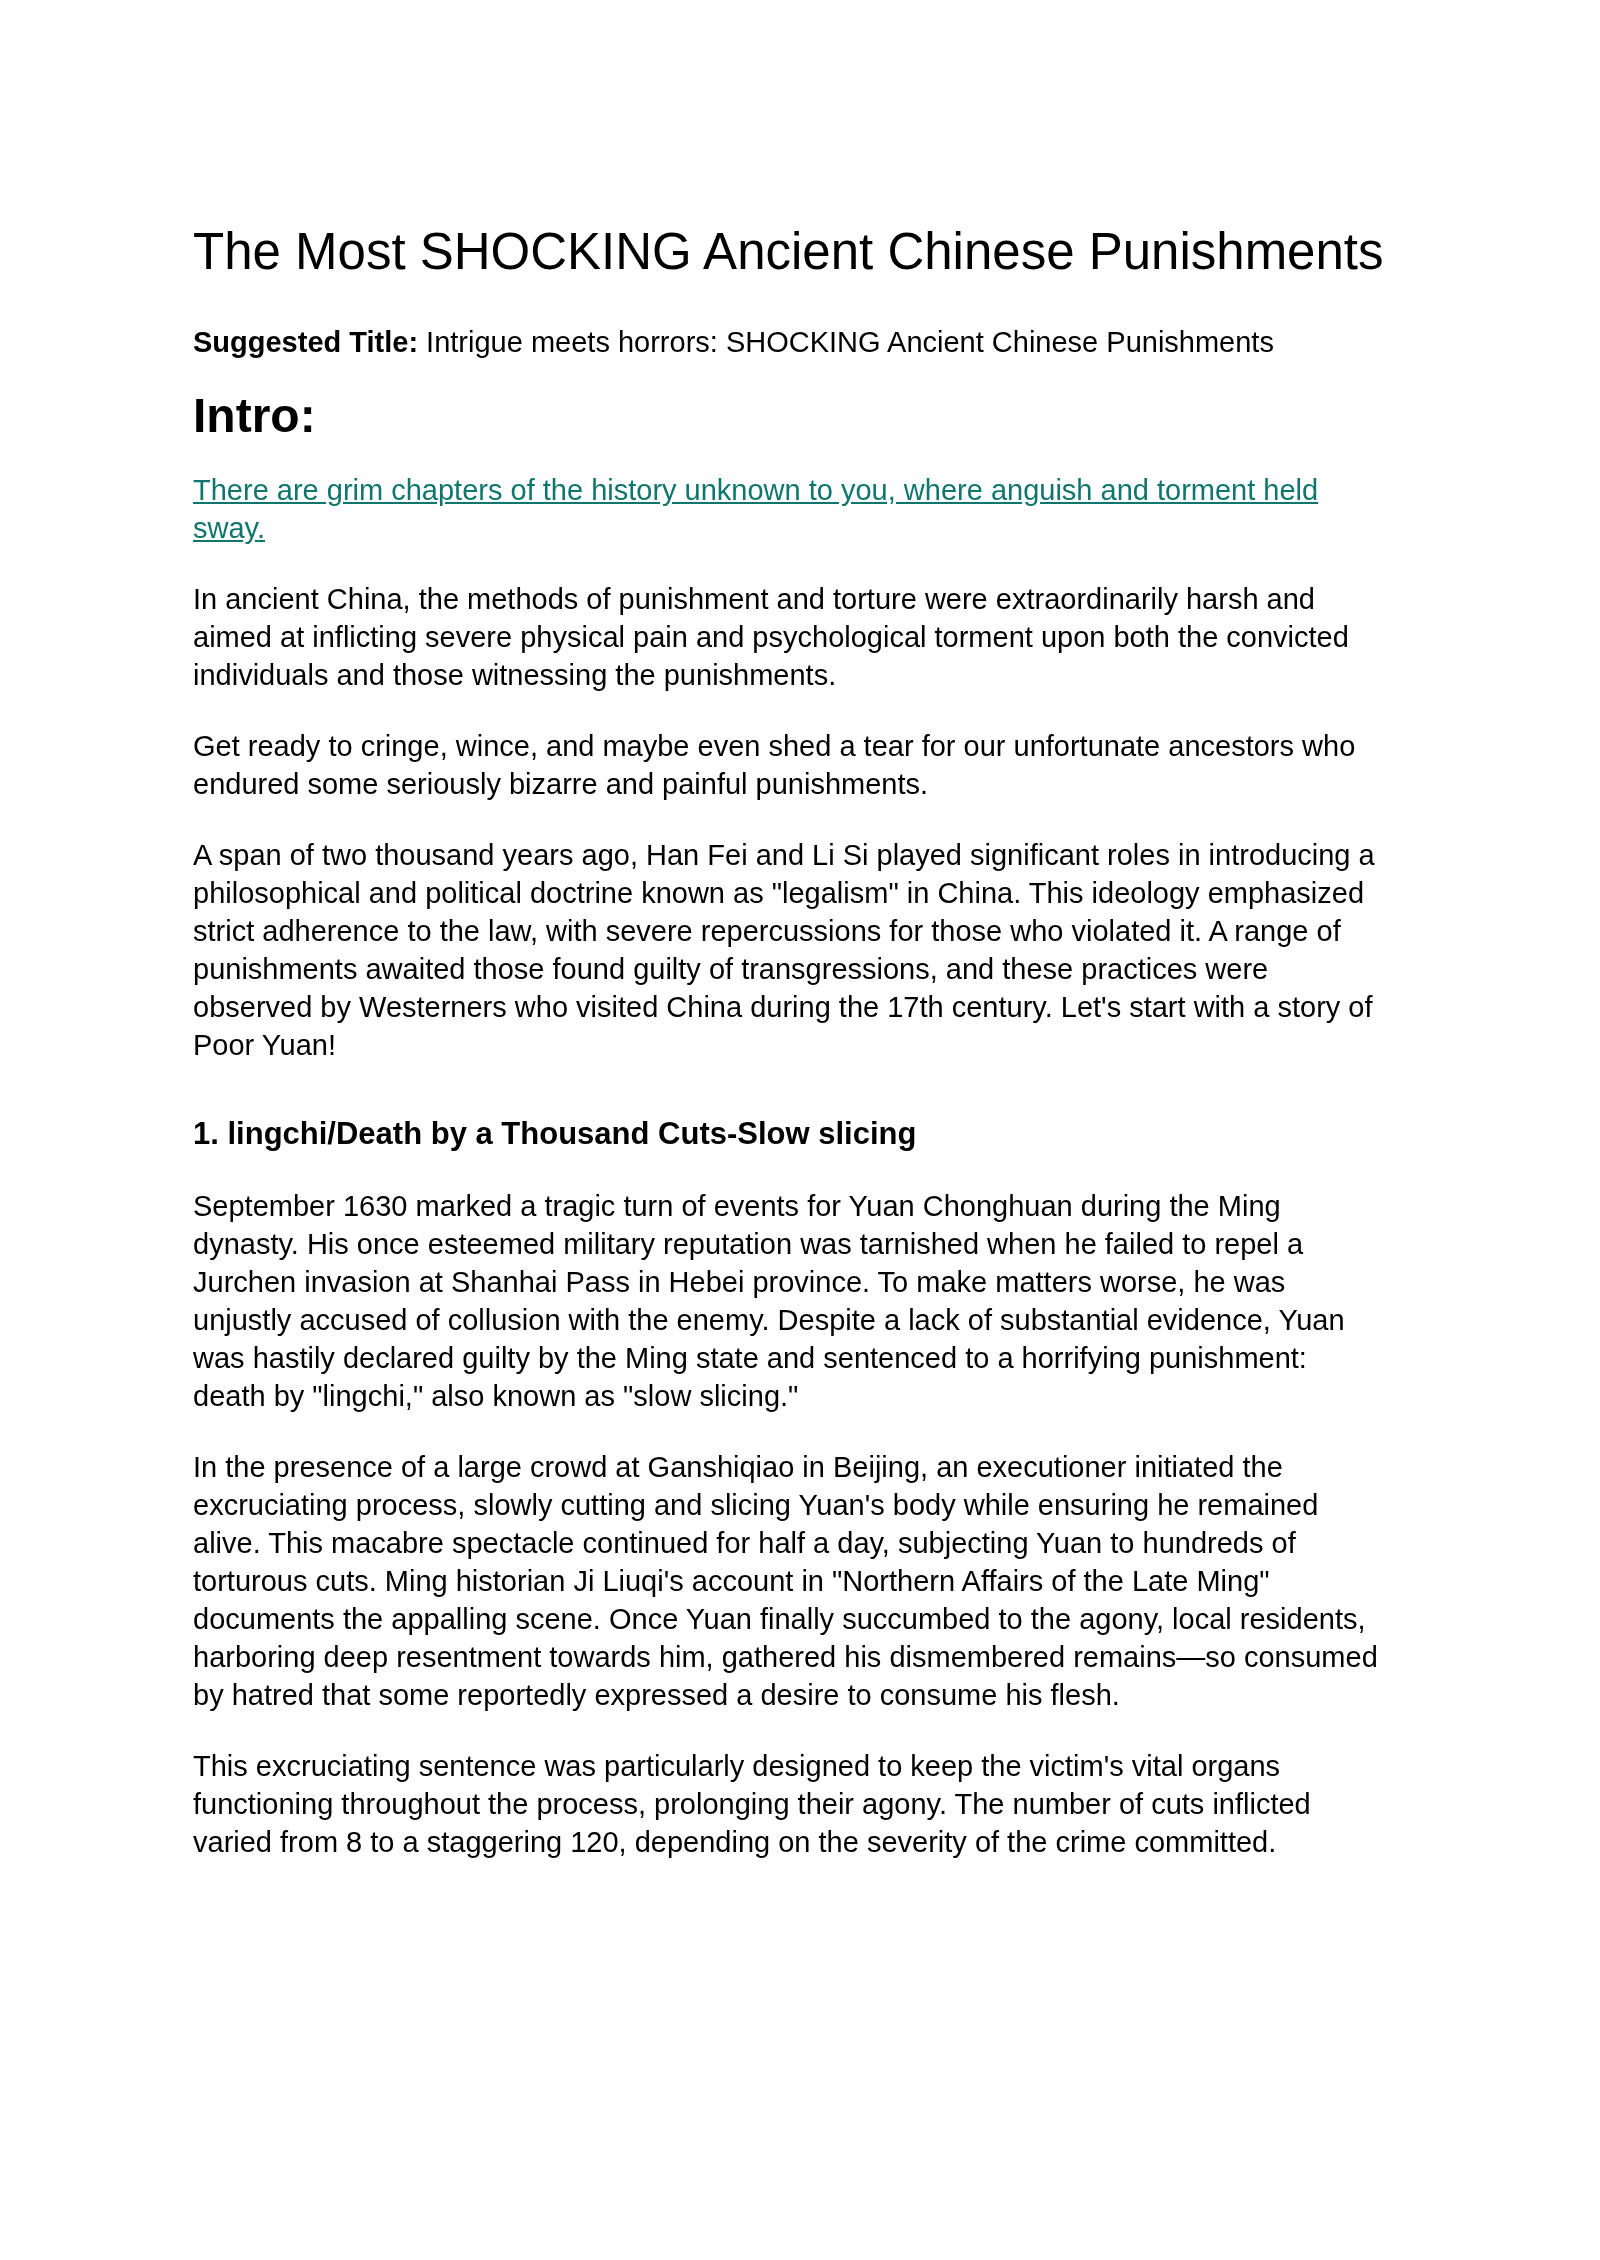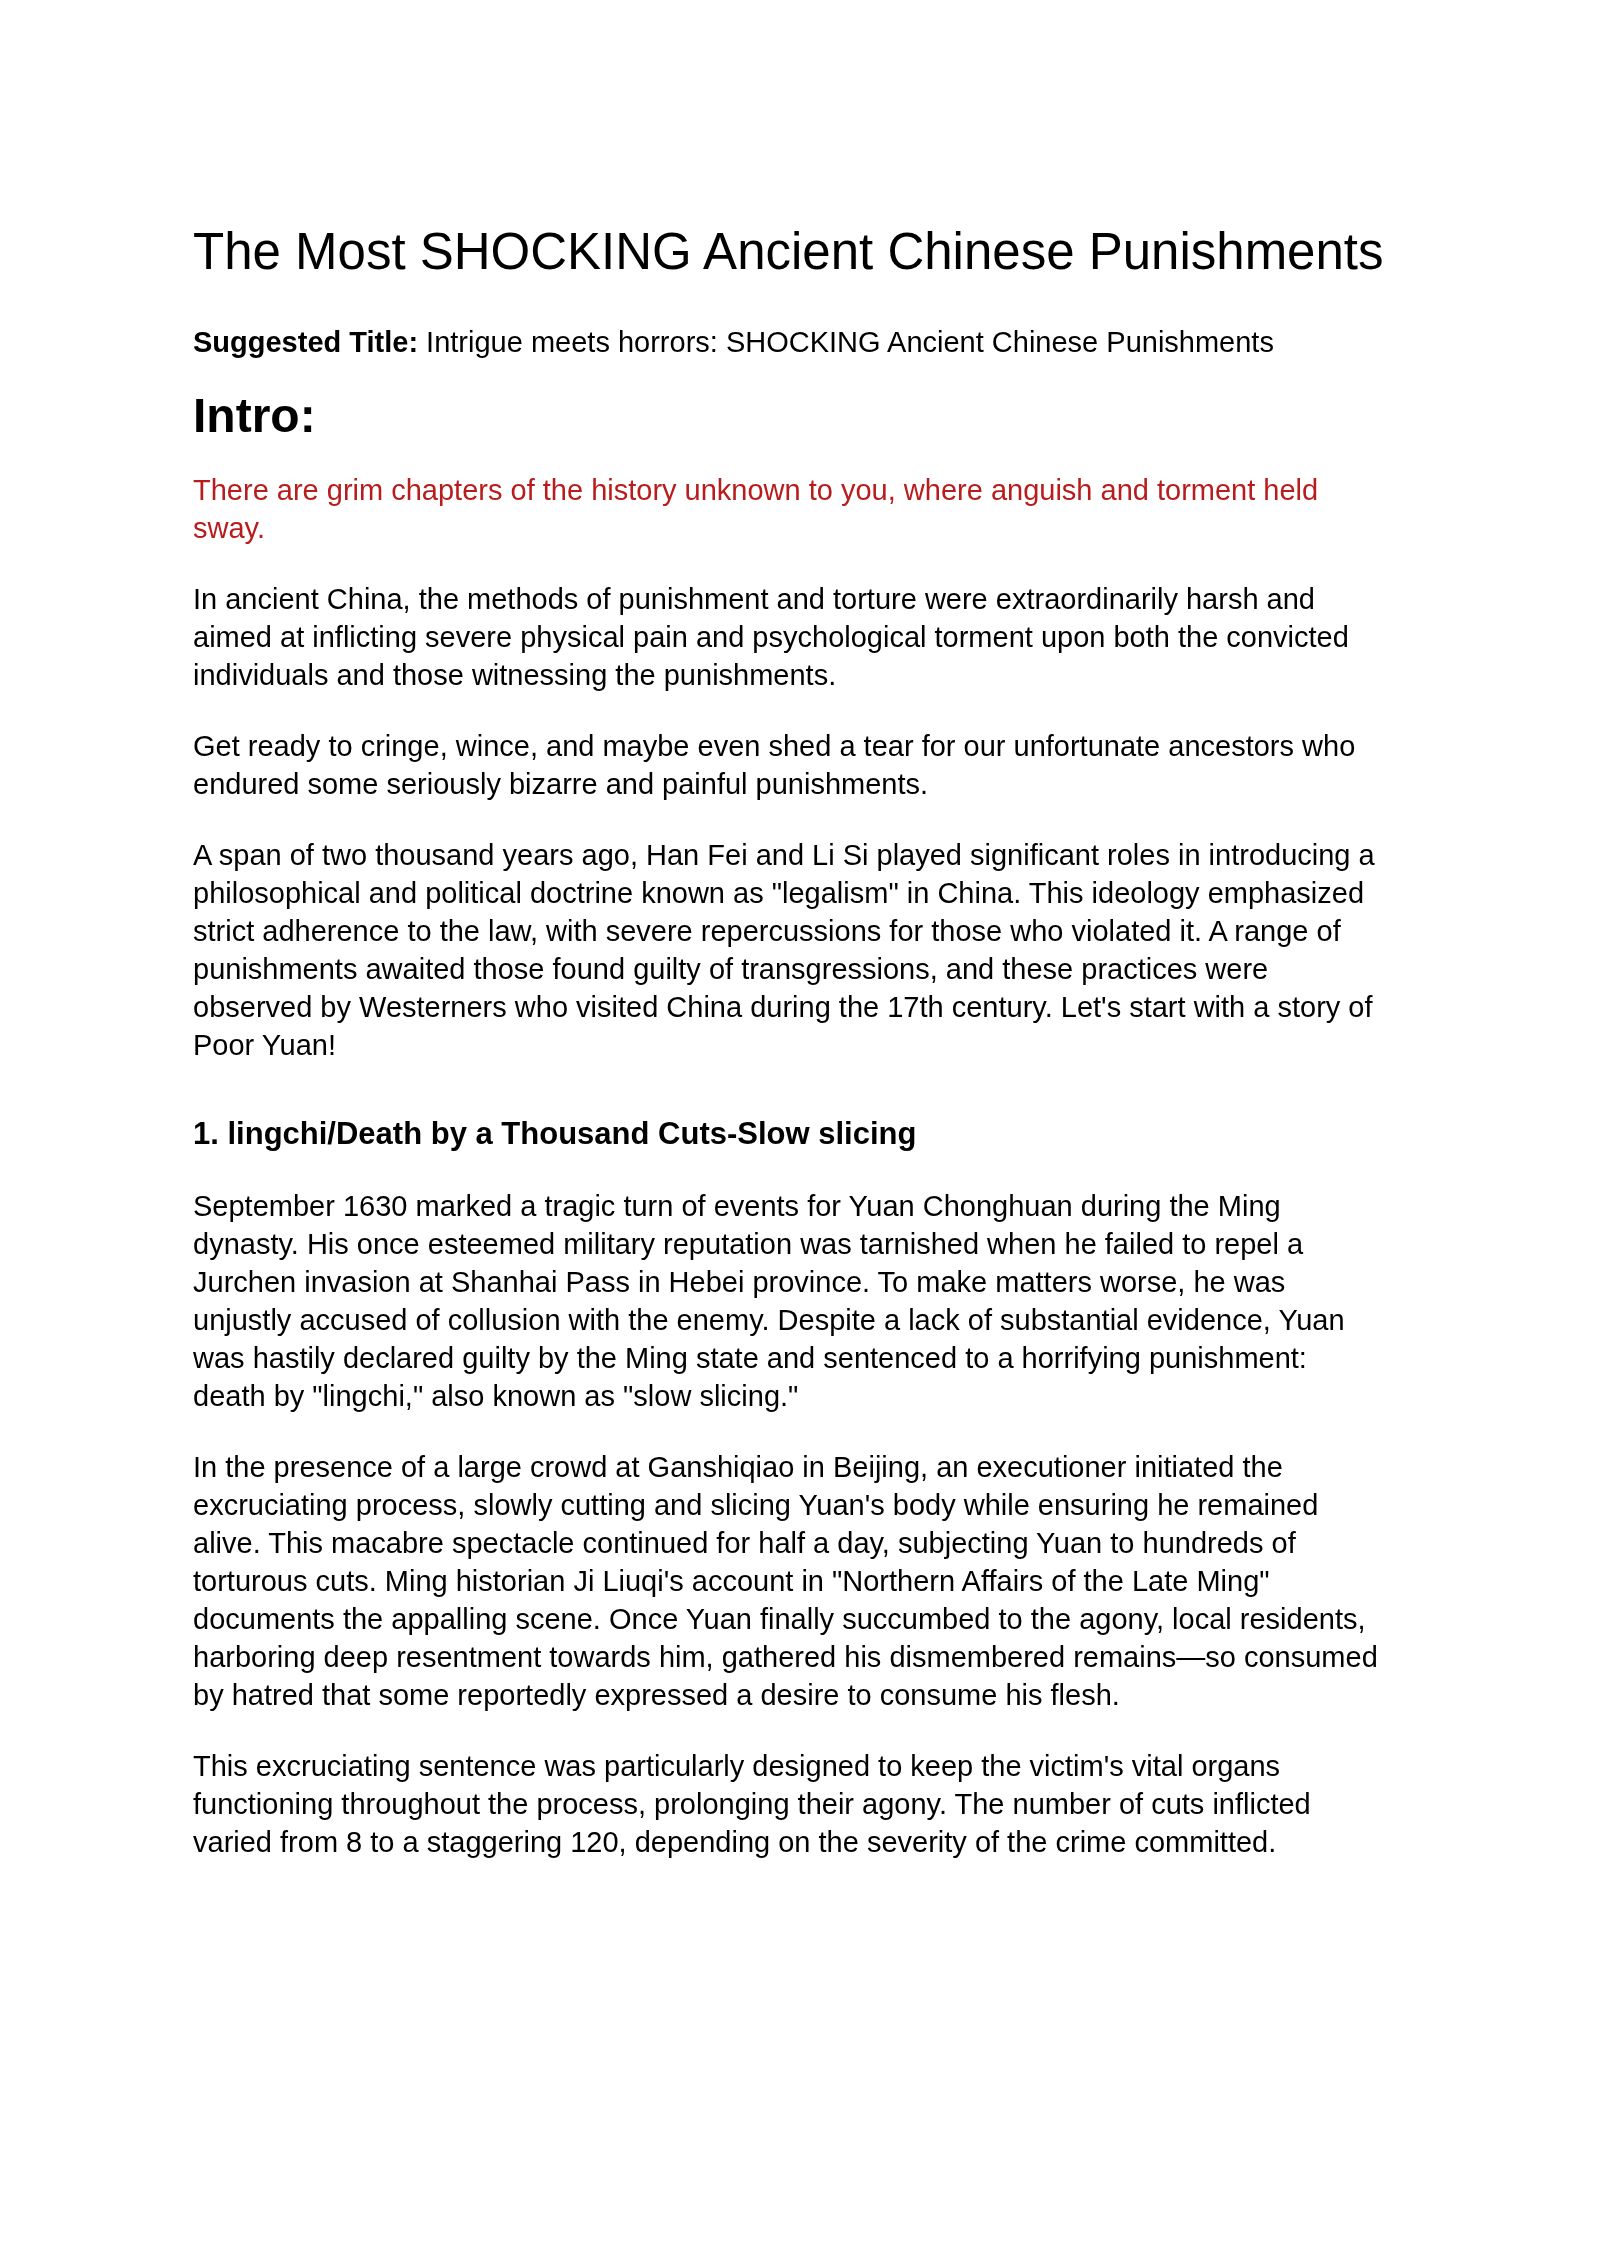--- a/index.html
+++ b/index.html
@@ -55,21 +55,21 @@
 <body>
 
 <div class="doc">
 
   <h1 class="doc-title">The Most SHOCKING Ancient Chinese Punishments</h1>
 
   <p class="para"><span class="bold-label">Suggested Title:</span><span> Intrigue meets horrors: SHOCKING Ancient Chinese Punishments</span></p>
 
   <div class="h2">Intro:</div>
 
-  <p class="para" style="color: #b91c1c;">There are grim chapters of the history unknown to you, where anguish and torment held
+  <p class="para" style="color: #0f766e; text-decoration: underline;">There are grim chapters of the history unknown to you, where anguish and torment held
 sway.</p>
 
   <p class="para">In ancient China, the methods of punishment and torture were extraordinarily harsh and
 aimed at inflicting severe physical pain and psychological torment upon both the convicted
 individuals and those witnessing the punishments.</p>
 
 
   <p class="para">Get ready to cringe, wince, and maybe even shed a tear for our unfortunate ancestors who
 endured some seriously bizarre and painful punishments.</p>
 

